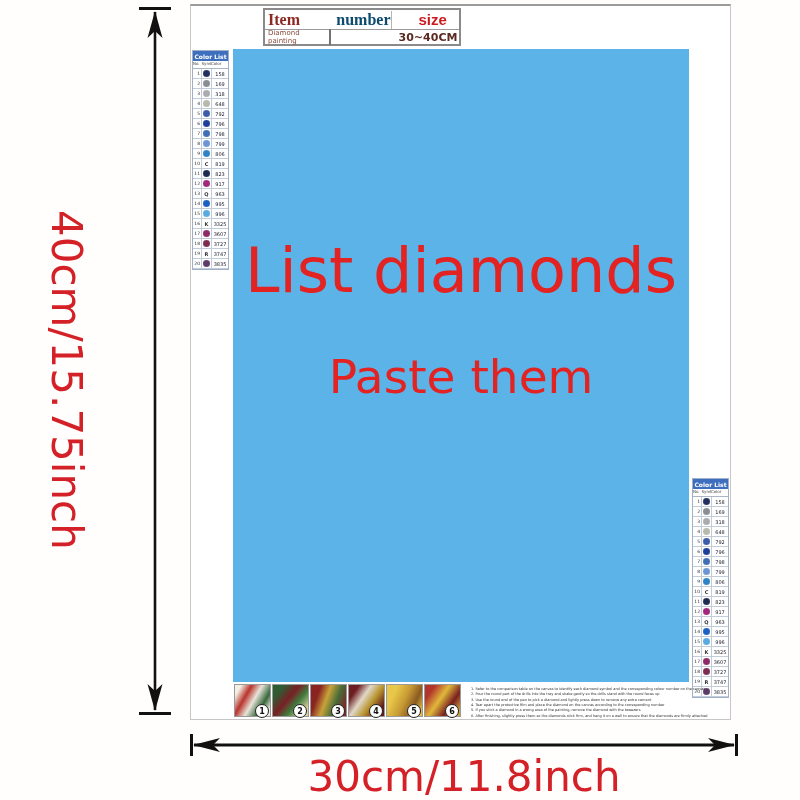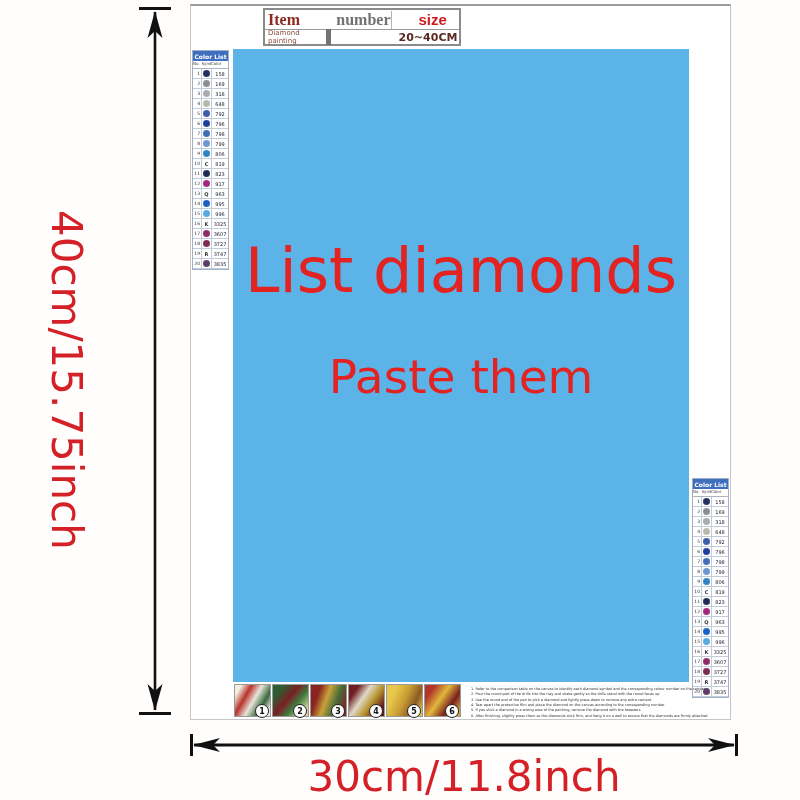--- a/index.html
+++ b/index.html
@@ -12,23 +12,23 @@
 
   
   .item-table{position:absolute;left:72px;top:2px;width:198px;border:2px solid #8a8a8a;
               background:#fff;box-sizing:border-box;}
   .item-table .row{display:flex;}
   .item-table .row.head{border-bottom:1px solid #9a9a9a;height:19px;align-items:center;gap:14px;}
   .item-table .row.body{height:14px;align-items:center;}
   .it-c1{width:66px;padding-left:3px;box-sizing:border-box;}
   .it-c2{width:66px;border-right:1px solid #b5b5b5;box-sizing:border-box;text-align:center;}
   .it-c3{width:62px;text-align:center;box-sizing:border-box;}
-  .row.body .it-c1{border-right:5px solid #737373;}
+  .row.body .it-c1{border-right:2px solid #737373;}
   .hd-item{font-family:"Liberation Serif",serif;font-weight:bold;font-size:16px;color:#8c2a22;}
-  .hd-number{font-family:"Liberation Serif",serif;font-weight:bold;font-size:16px;color:#737373;}
+  .hd-number{font-family:"Liberation Serif",serif;font-weight:bold;font-size:16px;color:#0c4a6e;}
   .hd-size{font-family:"Liberation Sans",sans-serif;font-weight:bold;font-size:15px;color:#cc1a1d;}
   .bd-item{font-size:7px;color:#8a4a3a;}
   .bd-size{font-size:11px;color:#5a2a22;font-weight:bold;}
 
   
   .paste-area{position:absolute;left:42px;top:43px;width:456px;height:633px;background:#5bb3e7;
               display:flex;flex-direction:column;align-items:center;}
   .paste-line1{margin-top:185px;font-size:62px;color:#e32222;white-space:nowrap;}
   .paste-line2{margin-top:42px;font-size:47px;color:#e32222;white-space:nowrap;}
 
@@ -96,21 +96,21 @@
 
     <div class="item-table">
       <div class="row head">
         <span class="it-c1 hd-item">Item</span>
         <span class="it-c2 hd-number">number</span>
         <span class="it-c3 hd-size">size</span>
       </div>
       <div class="row body">
         <span class="it-c1 bd-item">Diamond painting</span>
         <span class="it-c2"></span>
-        <span class="it-c3 bd-size">20~40CM</span>
+        <span class="it-c3 bd-size">30~40CM</span>
       </div>
     </div>
 
     <div class="color-list left">
         <div class="cl-title" style="background: rgb(62, 111, 190);">Color List</div>
         <div class="cl-cols">
           <span style="width: 9px;">No.</span>
           <span style="width: 10px;">Symbol</span>
           <span style="width: 18px;">Color</span>
         </div>

